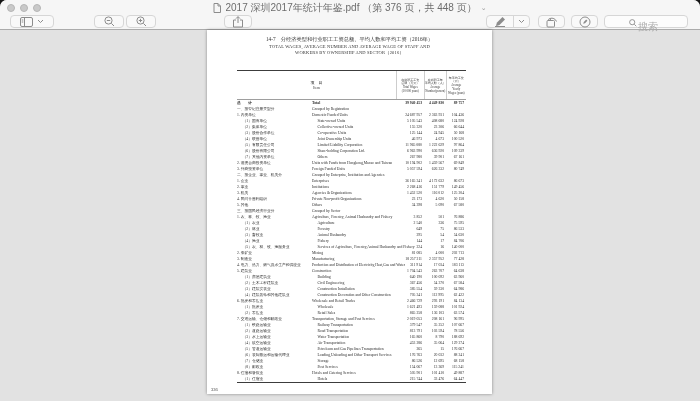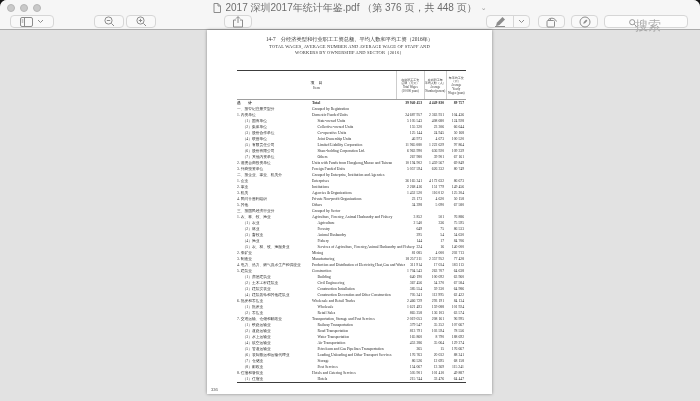--- a/index.html
+++ b/index.html
@@ -11,21 +11,21 @@
   .light{width:8px;height:8px;border-radius:50%;background:#c9c9c9;border:0.5px solid #b5b5b5;box-sizing:border-box;}
   .titlewrap{position:absolute;top:1px;left:80px;right:80px;height:13px;display:flex;align-items:center;justify-content:center;gap:4px;}
   .docicon{width:8px;height:10px;flex:0 0 auto;}
   .wtitle{font-size:10px;color:#6d6d6d;white-space:nowrap;}
   .tchev{font-size:7px;color:#9a9a9a;line-height:1;}
   .tbtn{position:absolute;top:15px;height:13px;border:1px solid #d6d6d6;border-radius:4px;background:#f9f9f9;box-sizing:border-box;display:flex;align-items:center;justify-content:center;}
   .seg{display:flex;align-items:center;justify-content:center;height:100%;}
   .segdiv{width:1px;height:100%;background:#d6d6d6;}
   svg.ic{stroke:#8c8c8c;fill:none;stroke-width:1;}
   .search{position:absolute;top:15px;left:604px;width:84px;height:13px;border:1px solid #d6d6d6;border-radius:4px;background:#fcfcfc;box-sizing:border-box;}
-  .search input{width:100%;height:100%;border:none;background:transparent;outline:none;font-size:13px;text-align:center;color:#444;font-family:"Liberation Sans",sans-serif;}
+  .search input{width:100%;height:100%;border:none;background:transparent;outline:none;font-size:10px;text-align:center;color:#444;font-family:"Liberation Sans",sans-serif;}
   .search input::placeholder{color:#a9a9a9;}
   .search .mag{position:absolute;left:calc(50% - 17px);top:2.5px;}
   
   .page{position:absolute;left:207px;top:30px;width:285px;height:364px;background:#ffffff;box-shadow:0 0 3px rgba(0,0,0,.4);overflow:hidden;}
   .page-scale{position:absolute;left:0;top:0;width:570px;height:728px;transform:scale(.5);transform-origin:0 0;font-family:"Liberation Serif","DejaVu Serif",serif;color:#2b2b2b;}
   .dt-zh{margin-top:12px;text-align:center;font-size:10.5px;line-height:14px;color:#333;}
   .dt-en{text-align:center;font-size:9px;line-height:13px;color:#333;letter-spacing:.3px;}
   .tbl{position:absolute;left:60px;top:80px;width:458px;}
   .thead{display:flex;height:60px;border-top:2px solid #3c3c3c;border-bottom:1.5px solid #3c3c3c;box-sizing:border-box;align-items:stretch;}
   .th{box-sizing:border-box;font-size:6px;line-height:7.5px;text-align:center;display:flex;flex-direction:column;align-items:center;justify-content:center;white-space:pre-line;color:#333;}

